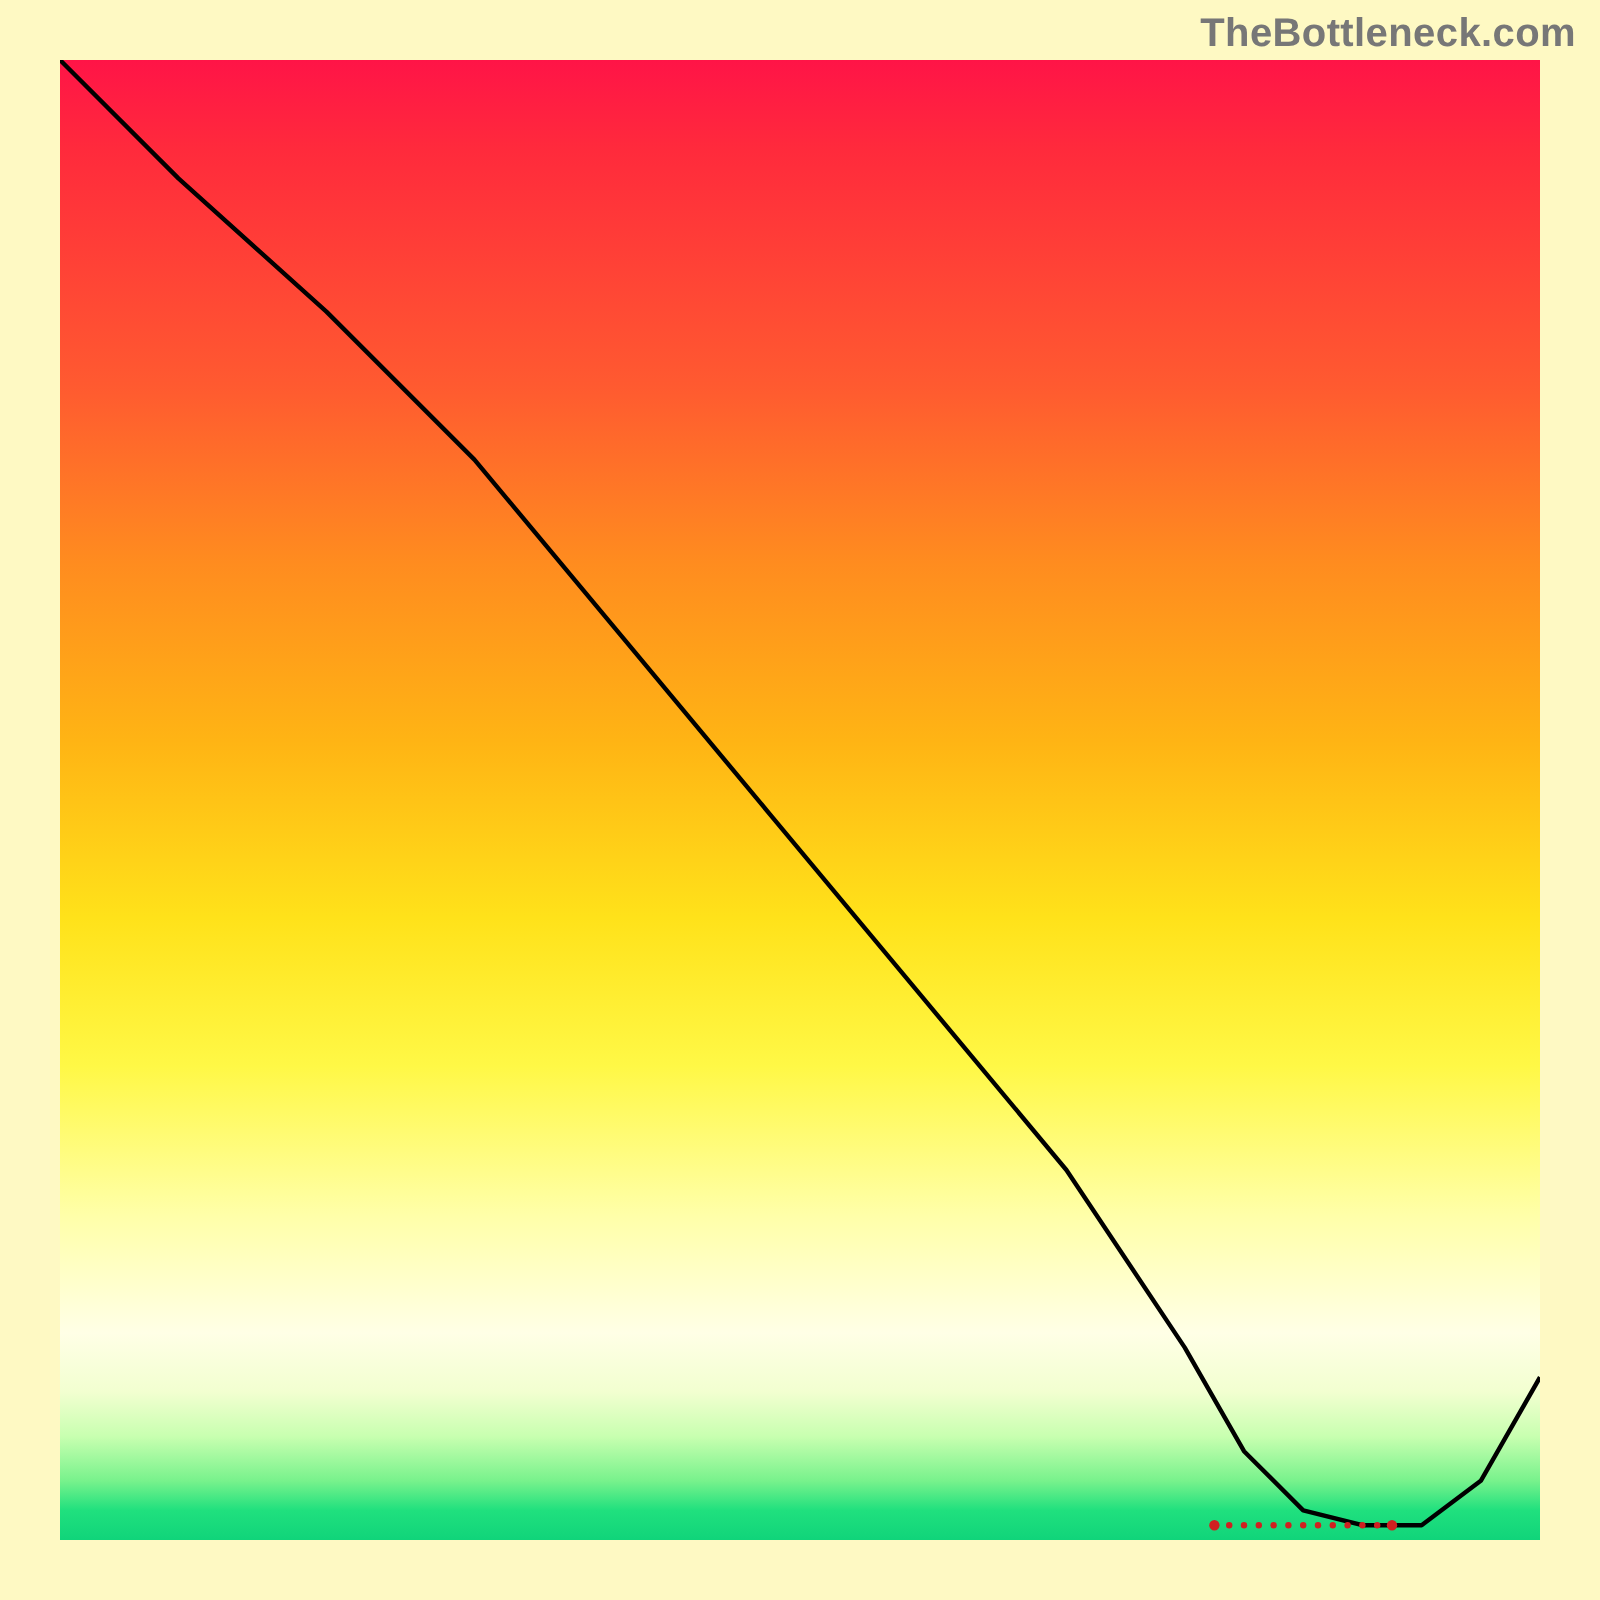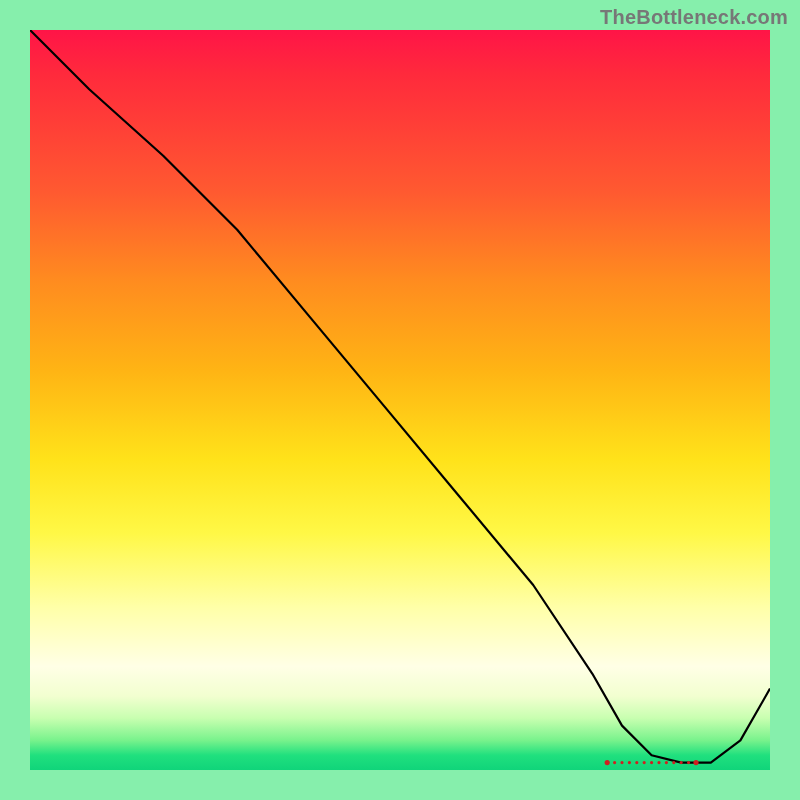--- a/index.html
+++ b/index.html
@@ -8,21 +8,21 @@
     width: 800px;
     height: 800px;
     background: #000;
     overflow: hidden;
     font-family: Arial, Helvetica, sans-serif;
   }
   .frame {
     position: relative;
     width: 800px;
     height: 800px;
-    background: #86efac;
+    background: #fef9c3;
   }
   .watermark {
     position: absolute;
     top: 6px;
     right: 12px;
     color: #777;
     font-size: 20px;
     font-weight: 600;
     letter-spacing: 0.2px;
     z-index: 30;

